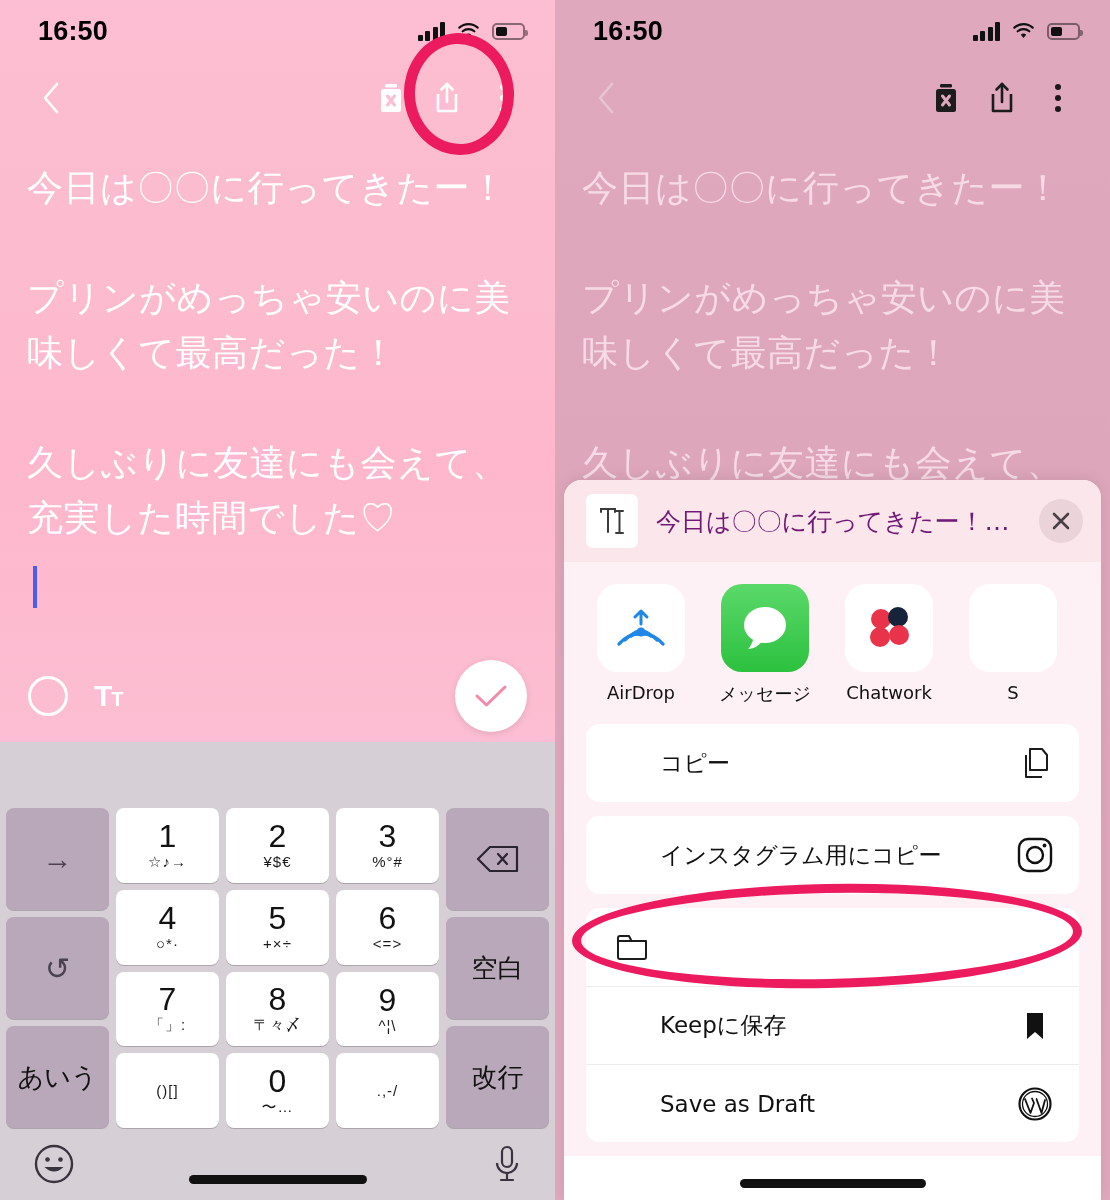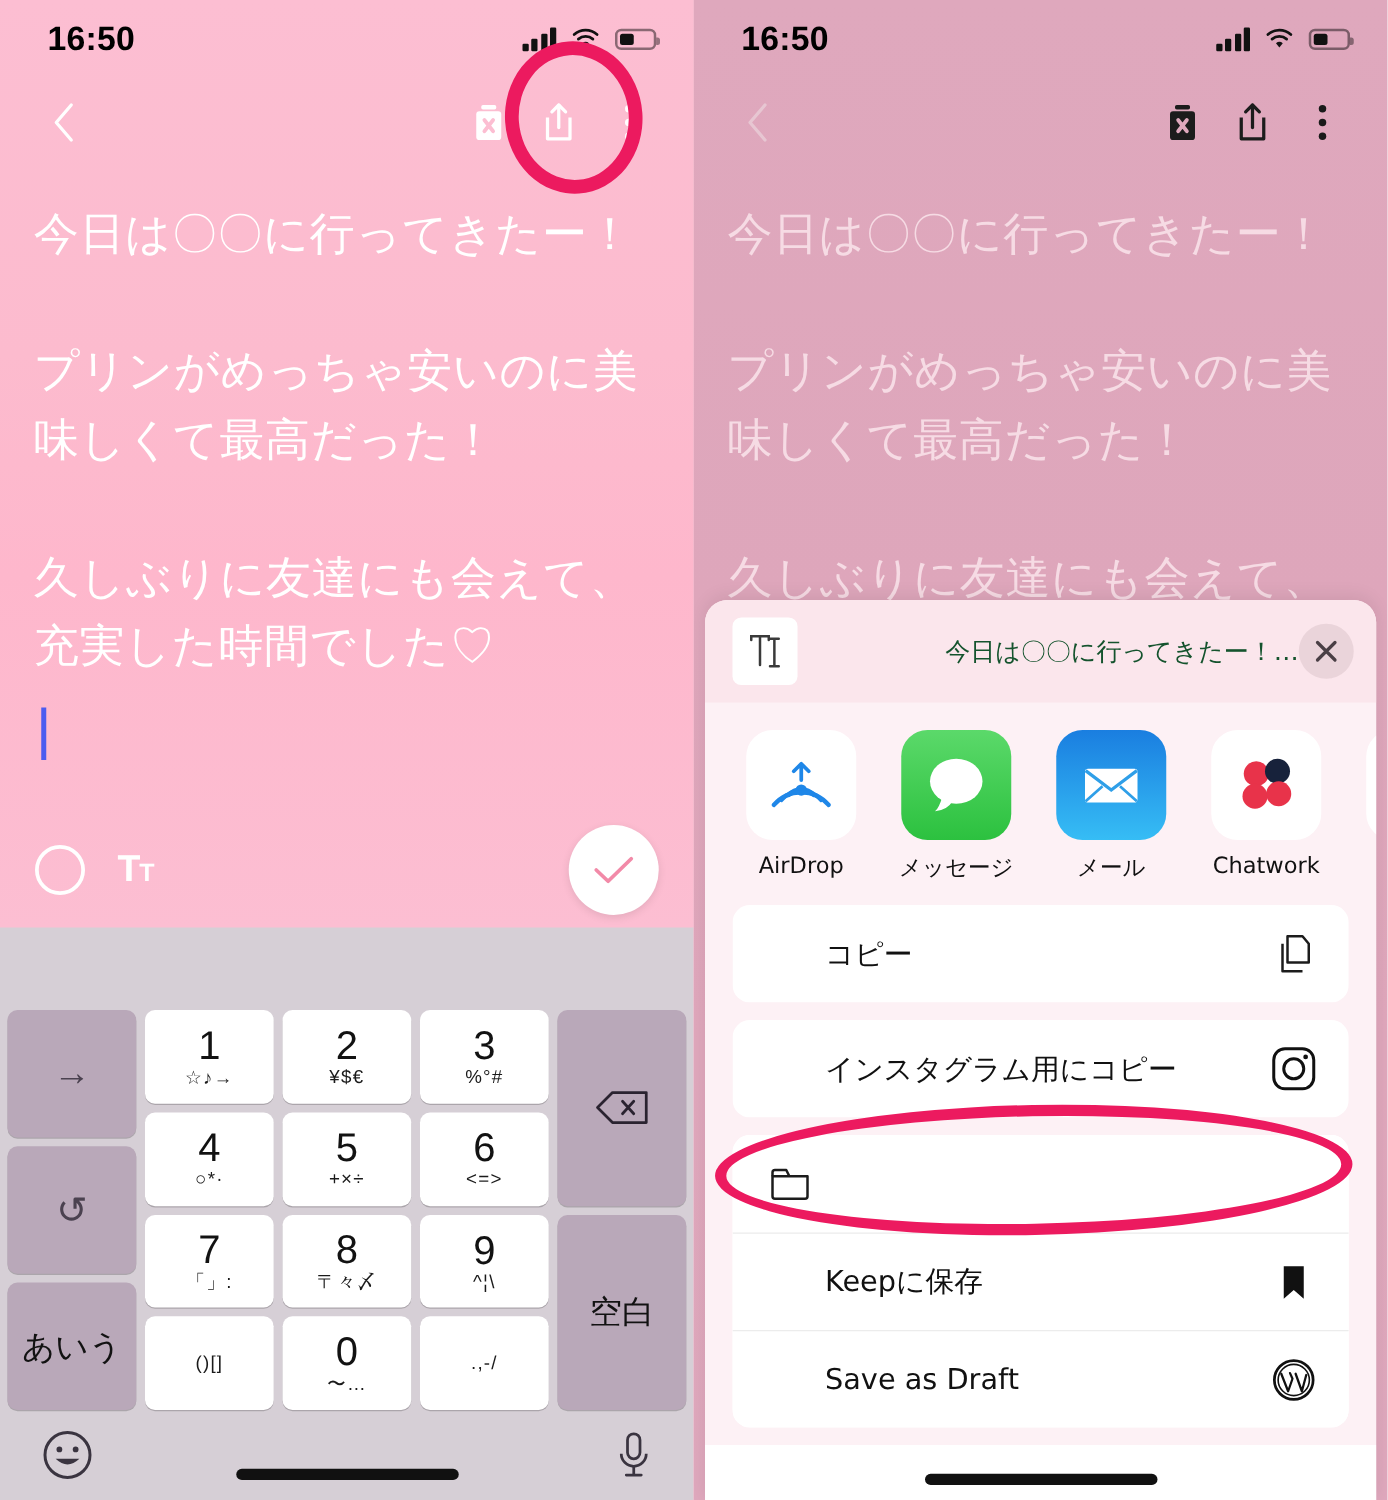--- a/index.html
+++ b/index.html
@@ -147,23 +147,23 @@
   }
   .sheet-head {
     display: flex; align-items: center; height: 82px; padding: 0 18px 0 22px;
     background: #fbe6ec;
   }
   .doc-thumb {
     width: 52px; height: 54px; background: #fff; border-radius: 7px;
     display: flex; align-items: center; justify-content: center; flex: 0 0 auto;
   }
   .sheet-title {
-    margin-left: 18px; font-size: 20px; color: #14532d;
+    margin-left: 18px; font-size: 25px; color: #701a75;
     font-family: "DejaVu Sans", sans-serif; white-space: nowrap;
-    overflow: hidden; text-overflow: ellipsis; flex: 1; text-align: right;
+    overflow: hidden; text-overflow: ellipsis; flex: 1;
   }
   .close-btn {
     width: 44px; height: 44px; border-radius: 50%; background: rgba(120,90,100,.13);
     display: flex; align-items: center; justify-content: center; flex: 0 0 auto;
   }
   .apps-row {
     display: flex; gap: 22px; padding: 22px 0 18px 26px; overflow: hidden;
   }
   .app-item { width: 102px; flex: 0 0 auto; text-align: center; }
   .app-icon {
@@ -361,20 +361,23 @@
 
           <div class="kb-right-col">
             <div class="key fn">
               <svg width="44" height="30" viewBox="0 0 44 30">
                 <path d="M14 3 L41 3 L41 27 L14 27 L2 15 Z" stroke="#2a2330" stroke-width="2.2" fill="none" stroke-linejoin="round"></path>
                 <path d="M22 10 L31 20 M31 10 L22 20" stroke="#2a2330" stroke-width="2.2" stroke-linecap="round"></path>
               </svg>
             </div>
             <div class="key fn">
               <span class="jp">空白</span>
+            </div>
+            <div class="key fn tall">
+              <span class="jp">改行</span>
             </div>
           </div>
         </div>
       </div>
 
       <div class="kb-bottombar">
         <svg width="44" height="44" viewBox="0 0 44 44">
           <circle cx="22" cy="22" r="18" stroke="#3a3440" stroke-width="2.4" fill="none"></circle>
           <circle cx="15.5" cy="17.5" r="2.3" fill="#3a3440"></circle>
           <circle cx="28.5" cy="17.5" r="2.3" fill="#3a3440"></circle>
@@ -484,30 +487,20 @@
         <div class="app-item">
           <div class="app-icon" style="background:linear-gradient(180deg,#5bd96a,#2cc13f)">
             <svg width="62" height="62" viewBox="0 0 62 62">
               <ellipse cx="31" cy="28" rx="21" ry="18" fill="#fff"></ellipse>
               <path d="M20 40 Q17 50 14 52 Q24 51 28 44 Z" fill="#fff"></path>
             </svg>
           </div>
           <div class="app-label">メッセージ</div>
         </div>
 
-        <div class="app-item">
-          <div class="app-icon" style="background:linear-gradient(180deg,#1a7ee0,#36bdf5)">
-            <svg width="60" height="60" viewBox="0 0 60 60">
-              <rect x="9" y="17" width="42" height="27" rx="2.5" fill="#fff"></rect>
-              <path d="M9.5 18.5 L30 34 L50.5 18.5" stroke="#2f9fe8" stroke-width="2.6" fill="none"></path>
-              <path d="M9.5 43 L23 31 M50.5 43 L37 31" stroke="#2f9fe8" stroke-width="2.2" fill="none"></path>
-            </svg>
-          </div>
-          <div class="app-label">メール</div>
-        </div>
 
         <div class="app-item">
           <div class="app-icon" style="background:#ffffff">
             <svg width="62" height="62" viewBox="0 0 62 62">
               <circle cx="23" cy="22" r="10" fill="#e8334a"></circle>
               <circle cx="40" cy="20" r="10" fill="#17223b"></circle>
               <circle cx="22" cy="40" r="10" fill="#e8334a"></circle>
               <circle cx="41" cy="38" r="10" fill="#e8334a"></circle>
             </svg>
           </div>

